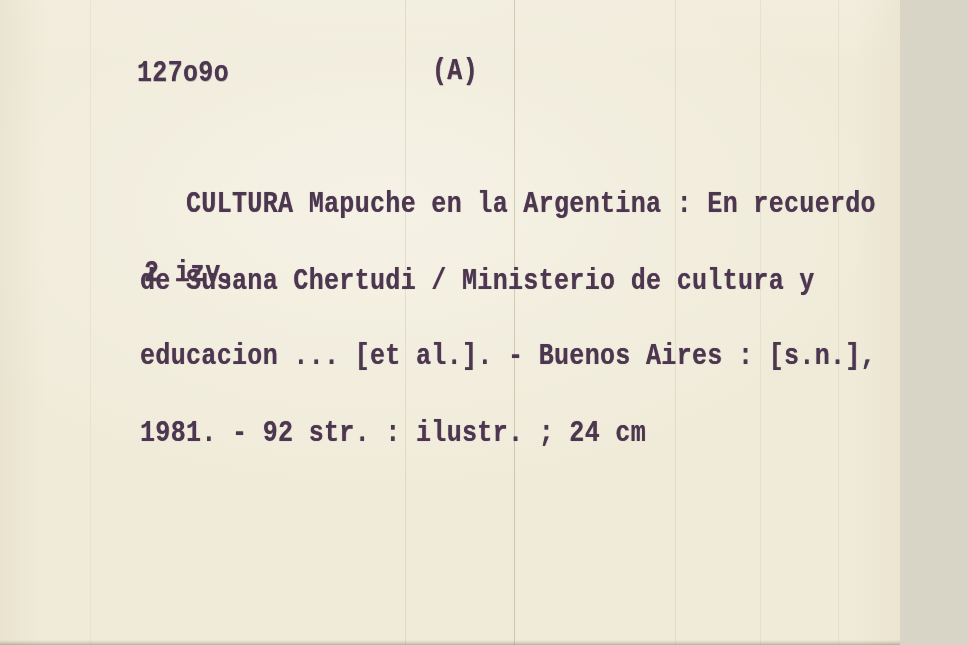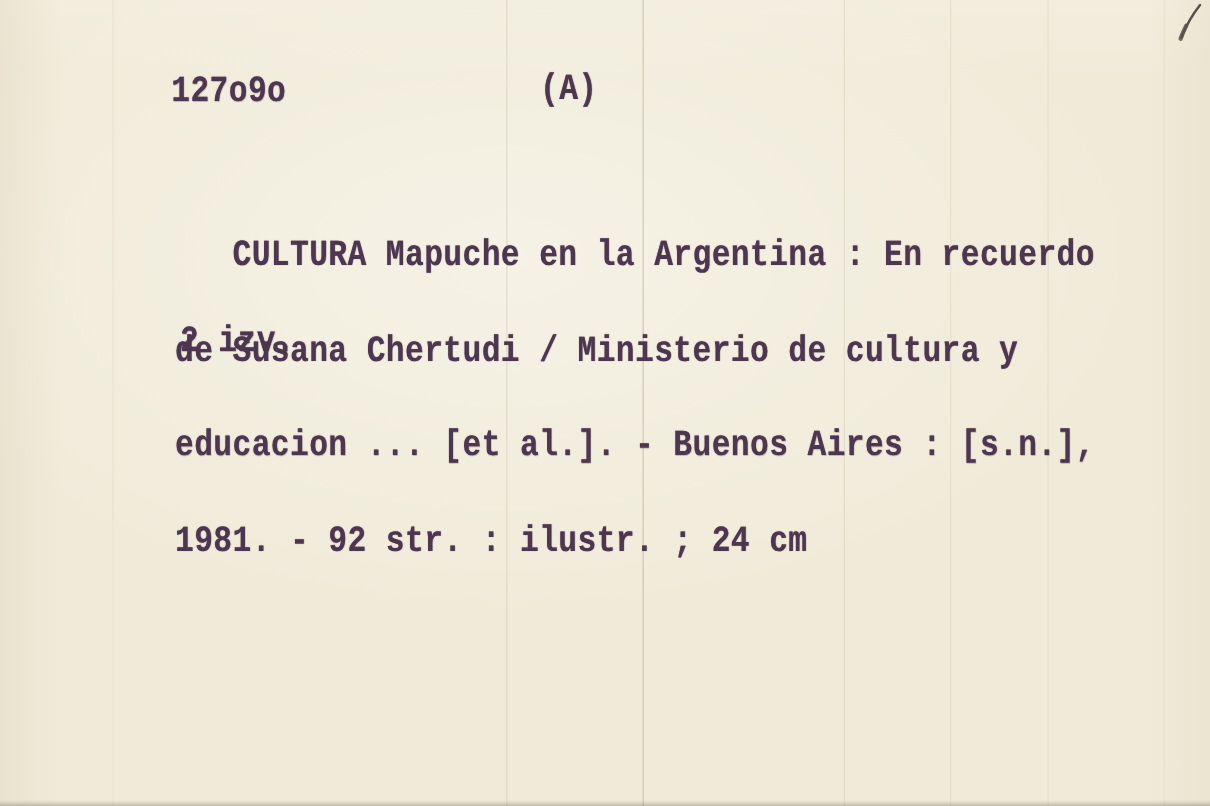--- a/index.html
+++ b/index.html
@@ -2,21 +2,21 @@
 <html><head>
 <meta charset="utf-8">
 <style>
   html, body {
     margin: 0;
     padding: 0;
     background: #d8d4c6;
   }
   .card {
     position: relative;
-    width: 968px;
+    width: 900px;
     height: 645px;
     overflow: hidden;
     background:
       radial-gradient(ellipse 820px 460px at 42% 32%, rgba(255,255,255,0.34), rgba(255,255,255,0) 62%),
       linear-gradient(to right, rgba(205,195,165,0.20) 0%, rgba(205,195,165,0) 5%, rgba(205,195,165,0) 95%, rgba(205,195,165,0.16) 100%),
       linear-gradient(to bottom, rgba(255,255,255,0.12) 0%, rgba(255,255,255,0) 10%),
       #f0ebd9;
     font-family: "Liberation Mono", "DejaVu Sans Mono", monospace;
   }
   

